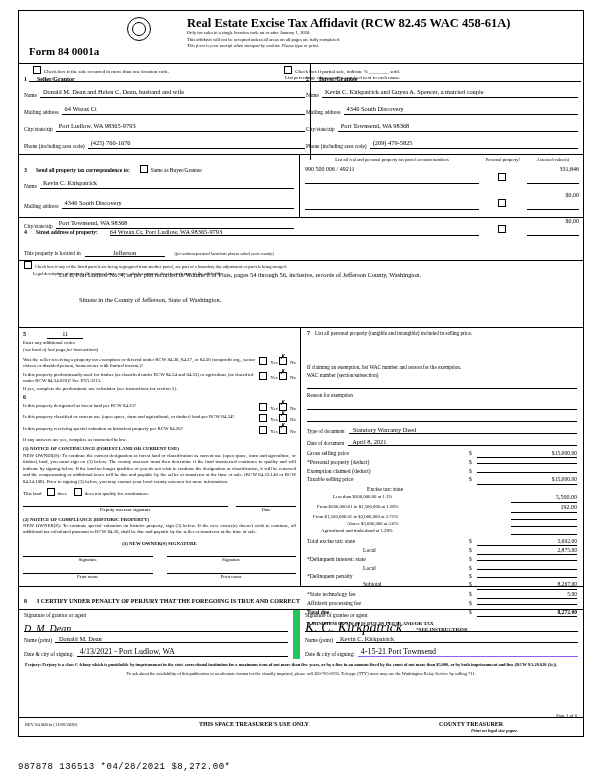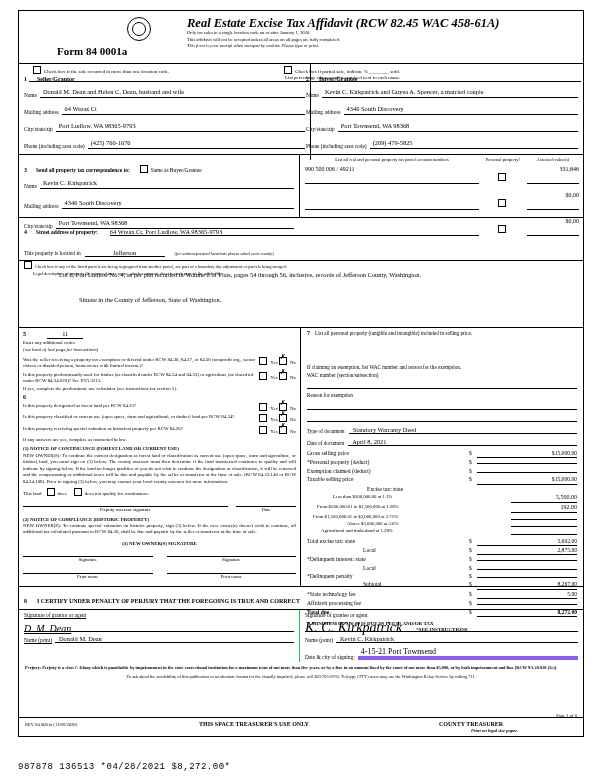--- a/index.html
+++ b/index.html
@@ -6,22 +6,22 @@
   body{width:600px;height:783px;font-family:"Liberation Serif",serif;color:#000;}
   .page{position:relative;width:600px;height:783px;overflow:hidden;}
   .sheet{position:absolute;left:18px;top:10px;width:564px;height:725px;border:1px solid #000;}
   .hdr{position:relative;height:52px;border-bottom:1px solid #000;}
   .dept{position:absolute;left:6px;top:4px;width:150px;text-align:center;font-size:5px;line-height:1.15;}
   .dept .d1{font-size:4.6px;}
   .dept .rev{font-family:"Liberation Serif",serif;font-size:13px;font-weight:bold;letter-spacing:.2px;}
   .dept .wash{font-size:5px;letter-spacing:.3px;}
   .seal{position:absolute;left:108px;top:6px;width:22px;height:22px;border-radius:50%;border:1px solid #000;}
   .seal:after{content:"";position:absolute;left:4px;top:4px;right:4px;bottom:4px;border-radius:50%;border:1px solid #000;}
-  .formno{position:absolute;left:10px;top:34px;font-size:11px;font-weight:bold;margin-left:28px;}
-  .title{position:absolute;left:168px;top:5px;font-size:12.5px;font-weight:bold;font-style:italic;}
+  .formno{position:absolute;left:10px;top:34px;font-size:11px;font-weight:bold;}
+  .title{position:absolute;left:168px;top:5px;font-size:12.5px;font-weight:bold;}
   .subs{position:absolute;left:168px;top:19px;font-size:4.6px;line-height:1.45;width:330px;}
   .chkline{position:absolute;left:10px;top:52px;width:552px;height:18px;border-bottom:1px solid #000;font-size:5px;}
   .cb{display:inline-block;width:6px;height:6px;border:1px solid #000;vertical-align:-1px;margin-right:3px;}
   .cb.x{position:relative;}
   .cb.x:after{content:"✗";position:absolute;left:0px;top:-4px;font-size:7px;line-height:7px;}
   .row2{position:relative;height:90px;border-bottom:1px solid #000;}
   .colL{position:absolute;left:0;top:0;width:281px;height:100%;border-right:1px solid #000;}
   .colR{position:absolute;left:282px;top:0;right:0;height:100%;}
   .secnum{font-size:6px;font-weight:bold;}
   .lbl{font-size:5.4px;}
@@ -345,38 +345,42 @@
         <div class="bold" style="padding:1px 6px;font-size:5px;text-align:center;">*SEE INSTRUCTIONS</div>
       </div>
     </div>
 
     <div class="sec8">
       <div style="padding:2px 5px;border-bottom:1px solid #000;">
         <span class="secnum">8</span>
         <span class="bold" style="font-size:6px;margin-left:6px;">I CERTIFY UNDER PENALTY OF PERJURY THAT THE FOREGOING IS TRUE AND CORRECT</span>
       </div>
       <div style="display:flex;">
-        <div style="width:281px;border-right:1px solid #22c55e;padding:2px 5px;box-sizing:border-box;text-decoration:underline;">
+        <div style="width:281px;border-right:7px solid #22c55e;padding:2px 5px;box-sizing:border-box;">
           <div class="lbl">Signature of grantor or agent</div>
           <div style="border-bottom:1px solid #000;height:13px;"><span class="sig" style="font-size:10px;">D. M. Dean</span></div>
           <div style="display:flex;align-items:flex-end;gap:3px;margin-top:3px;">
               <span class="lbl">Name (print)</span>
               <span style="flex:1;border-bottom:1px solid #000;font-size:6.4px;padding-left:4px;">Donald M. Dean</span>
+            </div>
+          <div style="display:flex;align-items:flex-end;gap:3px;margin-top:4px;">
+              <span class="lbl">Date &amp; city of signing:</span>
+              <span class="hand" style="flex:1;border-bottom:1px solid #000;padding-left:3px;">4/13/2021 - Port Ludlow, WA</span>
             </div>
         </div>
         <div style="flex:1;padding:2px 5px;box-sizing:border-box;">
           <div class="lbl">Signature of grantee or agent</div>
           <div style="border-bottom:1px solid #000;height:13px;"><span class="sig" style="font-size:14px;">K. C. Kirkpatrick</span></div>
           <div style="display:flex;align-items:flex-end;gap:3px;margin-top:3px;">
               <span class="lbl">Name (print)</span>
               <span style="flex:1;border-bottom:1px solid #000;font-size:6.4px;padding-left:4px;">Kevin C. Kirkpatrick</span>
             </div>
           <div style="display:flex;align-items:flex-end;gap:3px;margin-top:4px;">
               <span class="lbl">Date &amp; city of signing:</span>
-              <span class="hand" style="flex:1;border-bottom:4px solid #8b5cf6;padding-left:3px;">4-15-21  Port Townsend</span>
+              <span class="hand" style="flex:1;border-bottom:1px solid #8b5cf6;padding-left:3px;">4-15-21  Port Townsend</span>
             </div>
         </div>
       </div>
       <div class="tiny" style="padding:3px 6px 0 6px;text-align:justify;"><span class="bold">Perjury:  Perjury is a class C felony which is punishable by imprisonment in the state correctional institution for a maximum term of not more than five years, or by a fine in an amount fixed by the court of not more than $5,000, or by both imprisonment and fine (RCW 9A.20.020 (1c)).</span></div>
       <div class="tiny" style="padding:3px 6px 0 6px;text-align:center;">To ask about the availability of this publication in an alternate format for the visually impaired, please call 360-705-6705. Teletype (TTY) users may use the Washington Relay Service by calling 711.</div>
     </div>
 
     <div style="position:absolute;left:0;bottom:0;width:100%;border-top:1px solid #000;height:18px;">
       <div style="position:absolute;left:6px;top:4px;font-size:4.6px;">REV 84 0001a (11/06/2020)</div>
       <div style="position:absolute;left:180px;top:3px;font-size:6px;font-weight:bold;">THIS SPACE TREASURER'S USE ONLY</div>

